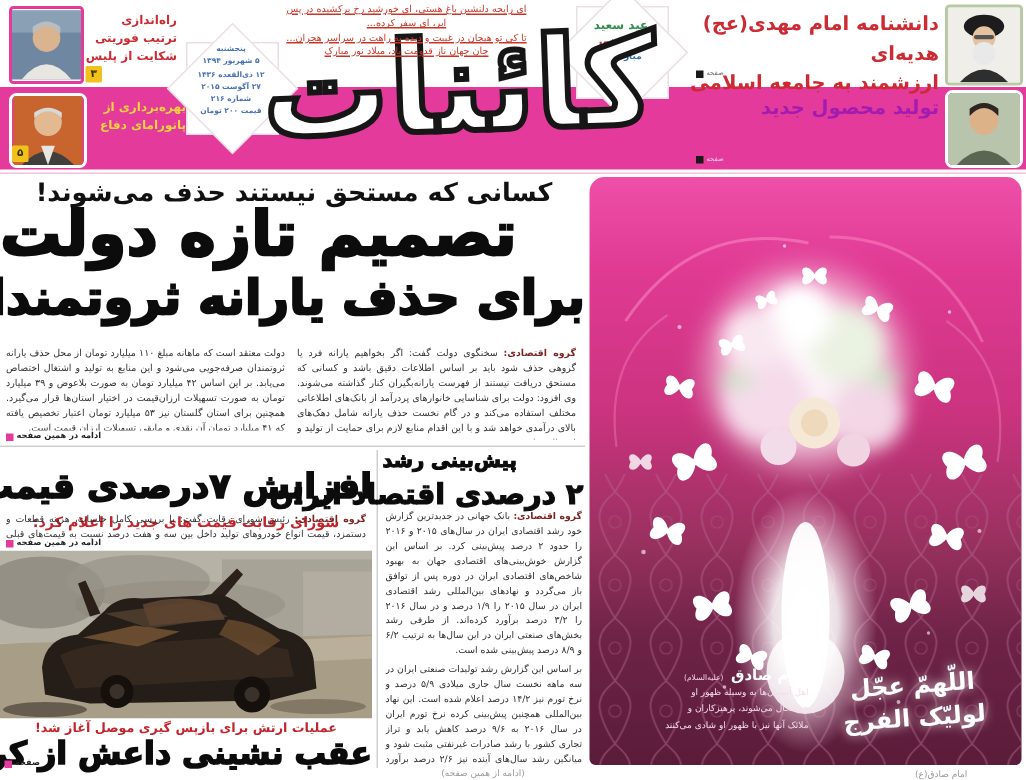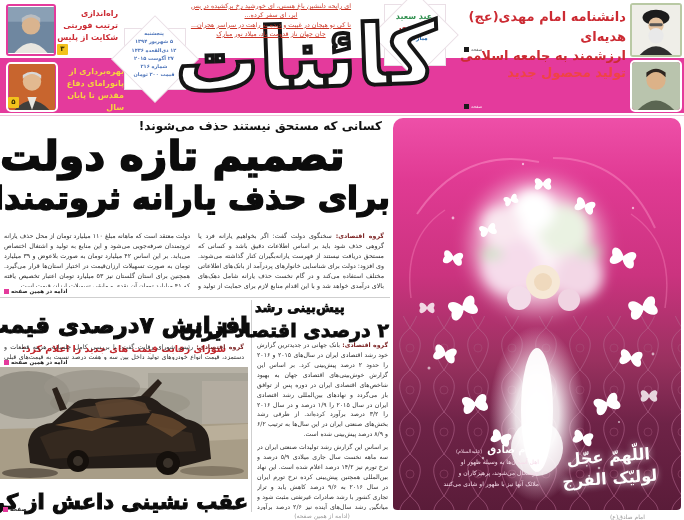--- a/index.html
+++ b/index.html
@@ -30,26 +30,26 @@
   .photo{border-radius:3px;overflow:hidden;z-index:3;}
   .photo svg{display:block;width:100%;height:100%;}
   .pg-badge{width:11px;height:11px;background:#f2c21c;color:#3a3000;font-size:7px;font-weight:bold;
     text-align:center;line-height:11px;z-index:4;border-radius:1px;}
   .lb1-text{left:54px;top:8px;width:64px;text-align:right;font-size:8px;font-weight:bold;
     color:#cc2b33;line-height:1.5;}
   .lb2-text{left:58px;top:66px;width:66px;text-align:right;font-size:8px;font-weight:bold;
     color:#f5d33f;line-height:1.5;z-index:3;}
   .rb-text{width:166px;text-align:right;font-weight:bold;font-size:13px;line-height:1.5;z-index:3;}
   .rb1{left:460px;top:7px;color:#cc2b33;}
-  .rb2{left:460px;top:63px;color:#ef4444;}
+  .rb2{left:460px;top:63px;color:#a21caf;}
   .mini-tag{display:flex;align-items:center;gap:2px;direction:ltr;z-index:4;font-size:4.5px;color:#666;}
   .mini-tag .sqb{width:5px;height:5px;background:#1a1a1a;display:inline-block;}
   .mini-tag.on-band{color:#f8dcec;}
   
-  .kicker{left:10px;top:119px;width:372px;font-size:12px;font-weight:bold;color:#111;}
+  .kicker{left:10px;top:119px;width:372px;text-align:center;font-size:17px;font-weight:bold;color:#111;}
   .hl{font-weight:bold;color:#0c0c0c;text-align:left;white-space:nowrap;}
   .hl-1{left:0;top:132px;width:390px;font-size:41px;-webkit-text-stroke:1.6px #0c0c0c;}
   .hl-2{left:0;top:179px;width:390px;font-size:32px;-webkit-text-stroke:1.5px #0c0c0c;}
   .body-txt{font-size:6.3px;line-height:1.6;text-align:justify;color:#2e2e2e;}
   .byline{font-weight:bold;color:#7c2424;}
   .lead-col-r{left:198px;top:231px;width:186px;height:62px;overflow:hidden;}
   .lead-col-l{left:4px;top:231px;width:186px;height:56px;overflow:hidden;}
   .cont-tag{display:flex;align-items:center;gap:2px;direction:ltr;font-size:5.5px;font-weight:bold;color:#222;}
   .cont-tag .sqm{width:5px;height:5px;background:#e43a9c;display:inline-block;}
   .hrule{background:#cfcfcf;height:1px;}
@@ -142,21 +142,20 @@
       <rect width="50" height="50" fill="#c8652e"></rect>
       <circle cx="25" cy="19" r="10" fill="#e2b990"></circle>
       <path d="M15 16 q10 -10 20 0 l0 -4 q-10 -7 -20 0 Z" fill="#d8d8d8"></path>
       <path d="M6 50 Q25 30 44 50 Z" fill="#413f3c"></path>
       <path d="M20 36 L25 50 L30 36 Z" fill="#e8e6e0"></path>
     </svg>
   </div>
   <div class="abs lb2-text">
     <div>بهره‌برداری از</div>
     <div>پانورامای دفاع</div>
-    <div>مقدس تا پایان سال</div>
   </div>
   <div class="abs pg-badge" style="left:8px;top:97px;">۵</div>
 
   <div class="abs photo" style="left:630px;top:3px;width:48px;height:50px;border:2px solid #b9c9a4;">
     <svg viewBox="0 0 50 52">
       <rect width="50" height="52" fill="#efeee8"></rect>
       <ellipse cx="25" cy="13" rx="14" ry="8" fill="#1c1c1c"></ellipse>
       <circle cx="25" cy="21" r="8" fill="#e5c3a0"></circle>
       <rect x="18" y="19" width="14" height="3" rx="1.5" fill="#555"></rect>
       <ellipse cx="25" cy="32" rx="8" ry="8" fill="#e9e9e9"></ellipse>
@@ -237,20 +236,21 @@
       <path d="M55 58 L90 50 L120 54 L92 64 Z" fill="#7a5836" opacity=".8"></path>
       <path d="M152 46 Q172 48 187 60 L172 70 Q156 60 146 56 Z" fill="#6b4c30" opacity=".8"></path>
       <circle cx="78" cy="94" r="11" fill="#15100c"></circle>
         <circle cx="78" cy="94" r="5" fill="#3a322a"></circle>
       <circle cx="168" cy="96" r="12" fill="#15100c"></circle>
         <circle cx="168" cy="96" r="5" fill="#3a322a"></circle>
       <ellipse cx="30" cy="106" rx="28" ry="5" fill="#4a4036" opacity=".7"></ellipse>
       <ellipse cx="212" cy="104" rx="32" ry="5" fill="#6b5f4e" opacity=".6"></ellipse>
     </svg>
   </div>
+  <div class="abs war-caption">عملیات ارتش برای بازپس گیری موصل آغاز شد!</div>
   <div class="abs hl war-hl">عقب نشینی داعش از کرکوک</div>
   <div class="abs cont-tag war-tag">
     <span class="sqm"></span>
     <span>صفحه</span>
   </div>
 
   <div class="abs hl eco-hl1">پیش‌بینی رشد</div>
   <div class="abs hl eco-hl2">۲ درصدی اقتصاد ایران</div>
   <div class="abs body-txt eco-body">
     <p>

